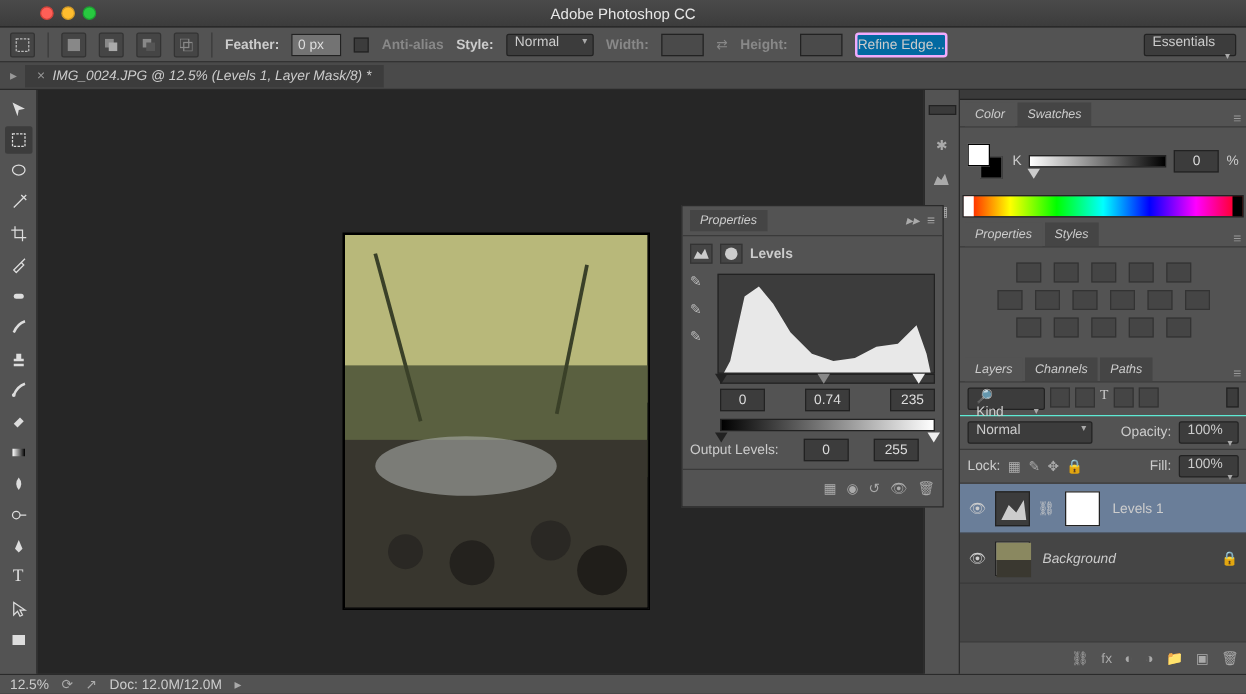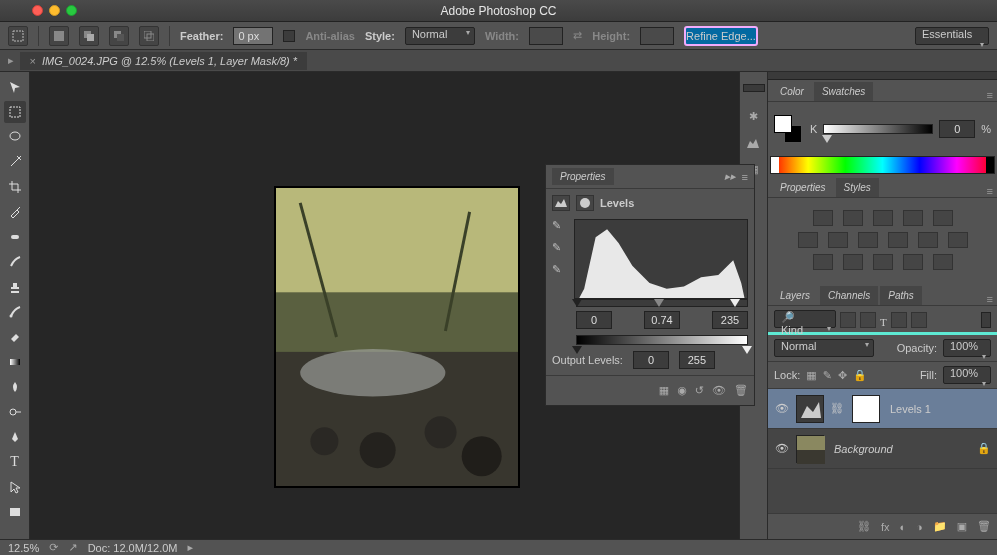--- a/index.html
+++ b/index.html
@@ -52,21 +52,21 @@
 .histogram-row { display:flex; gap:6px; }
 .droppers { display:flex; flex-direction:column; gap:6px; }
 .dropper { width:16px; height:16px; color:#bbb; }
 .histogram { flex:1; height:80px; background:#3c3c3c; border:1px solid #222; position:relative; overflow:hidden; }
 .histogram svg { position:absolute; inset:0; }
 .slidertrack { height:8px; background:#3c3c3c; border:1px solid #222; position:relative; margin:0 0 4px 24px; }
 .tri { position:absolute; width:0;height:0;border-left:5px solid transparent;border-right:5px solid transparent;border-top:8px solid #888; top:-1px; }
 .inputsrow { display:flex; justify-content:space-between; margin:4px 0 6px 24px; }
 .numbox { width:36px; height:18px; background:#3c3c3c; border:1px solid #222; color:#ddd; text-align:center; line-height:16px; }
 .gradbar { height:10px; background:linear-gradient(90deg,#000,#fff); border:1px solid #222; margin:6px 0 4px 24px; position:relative;}
-.outrow { display:flex; align-items:center; gap:10px; margin:6px 0 0 0; }
+.outrow { display:flex; align-items:center; gap:20px; margin:6px 0 0 0; }
 .panelfoot { height:30px; border-top:1px solid #3a3a3a; display:flex; align-items:center; justify-content:flex-end; gap:8px; padding:0 6px; }
 
 
 .dockstrip { width:28px; background:#535353; border-left:1px solid #2a2a2a; display:flex; flex-direction:column; align-items:center; padding-top:12px; gap:14px; }
 .dockstrip .collapse { width:22px; height:8px; background:#3a3a3a; border:1px solid #222; margin-bottom:4px; }
 
 
 .rightpanels { width:230px; background:#535353; border-left:1px solid #2a2a2a; display:flex; flex-direction:column; }
 .rp-collapse { height:8px; background:#3a3a3a; border-bottom:1px solid #222; }
 .rp-tabs { height:22px; display:flex; align-items:flex-end; border-bottom:1px solid #3a3a3a; padding-left:4px; gap:2px; }
@@ -81,21 +81,21 @@
 .kslider .track { flex:1; height:10px; background:linear-gradient(90deg,#fff,#000); border:1px solid #222; position:relative; }
 .spectrum { height:18px; background:linear-gradient(90deg,#f00,#ff0,#0f0,#0ff,#00f,#f0f,#f00); margin:0 2px 2px 2px; border:1px solid #222; position:relative;}
 .spectrum::before{content:"";position:absolute;left:0;top:0;width:8px;height:100%;background:#fff;}
 .spectrum::after{content:"";position:absolute;right:0;top:0;width:8px;height:100%;background:#000;}
 
 .adjbody { padding:6px 8px 8px 8px; }
 .adjbody .iconrow { display:flex; gap:10px; justify-content:center; margin:6px 0; }
 .adjicon { width:20px; height:16px; background:#454545; border:1px solid #333; }
 
 .layersbody { flex:1; display:flex; flex-direction:column; }
-.lay-row1 { display:flex; align-items:flex-end; gap:4px; padding:4px 6px; border-bottom:3px solid #5eead4; }
+.lay-row1 { display:flex; align-items:flex-start; gap:4px; padding:4px 6px; border-bottom:1px solid #5eead4; }
 .lay-row2 { display:flex; align-items:center; gap:6px; padding:4px 6px; border-bottom:1px solid #3a3a3a; }
 .lay-row3 { display:flex; align-items:center; gap:6px; padding:4px 6px; border-bottom:1px solid #3a3a3a; }
 .layerlist { flex:1; background:#454545; overflow:auto; }
 .layer { display:flex; align-items:center; gap:6px; padding:4px 6px; height:40px; border-bottom:1px solid #3a3a3a; }
 .layer.selected { background:#6a7e99; }
 .layer .eye { width:16px; text-align:center; }
 .layer .thumb { width:28px; height:28px; border:1px solid #222; background:#888; }
 .layer .mask { width:28px; height:28px; border:1px solid #222; background:#fff; margin-left:2px; }
 .layer .nm { margin-left:4px; }
 .layerfoot { height:26px; border-top:1px solid #3a3a3a; display:flex; align-items:center; justify-content:flex-end; gap:10px; padding:0 6px; }

